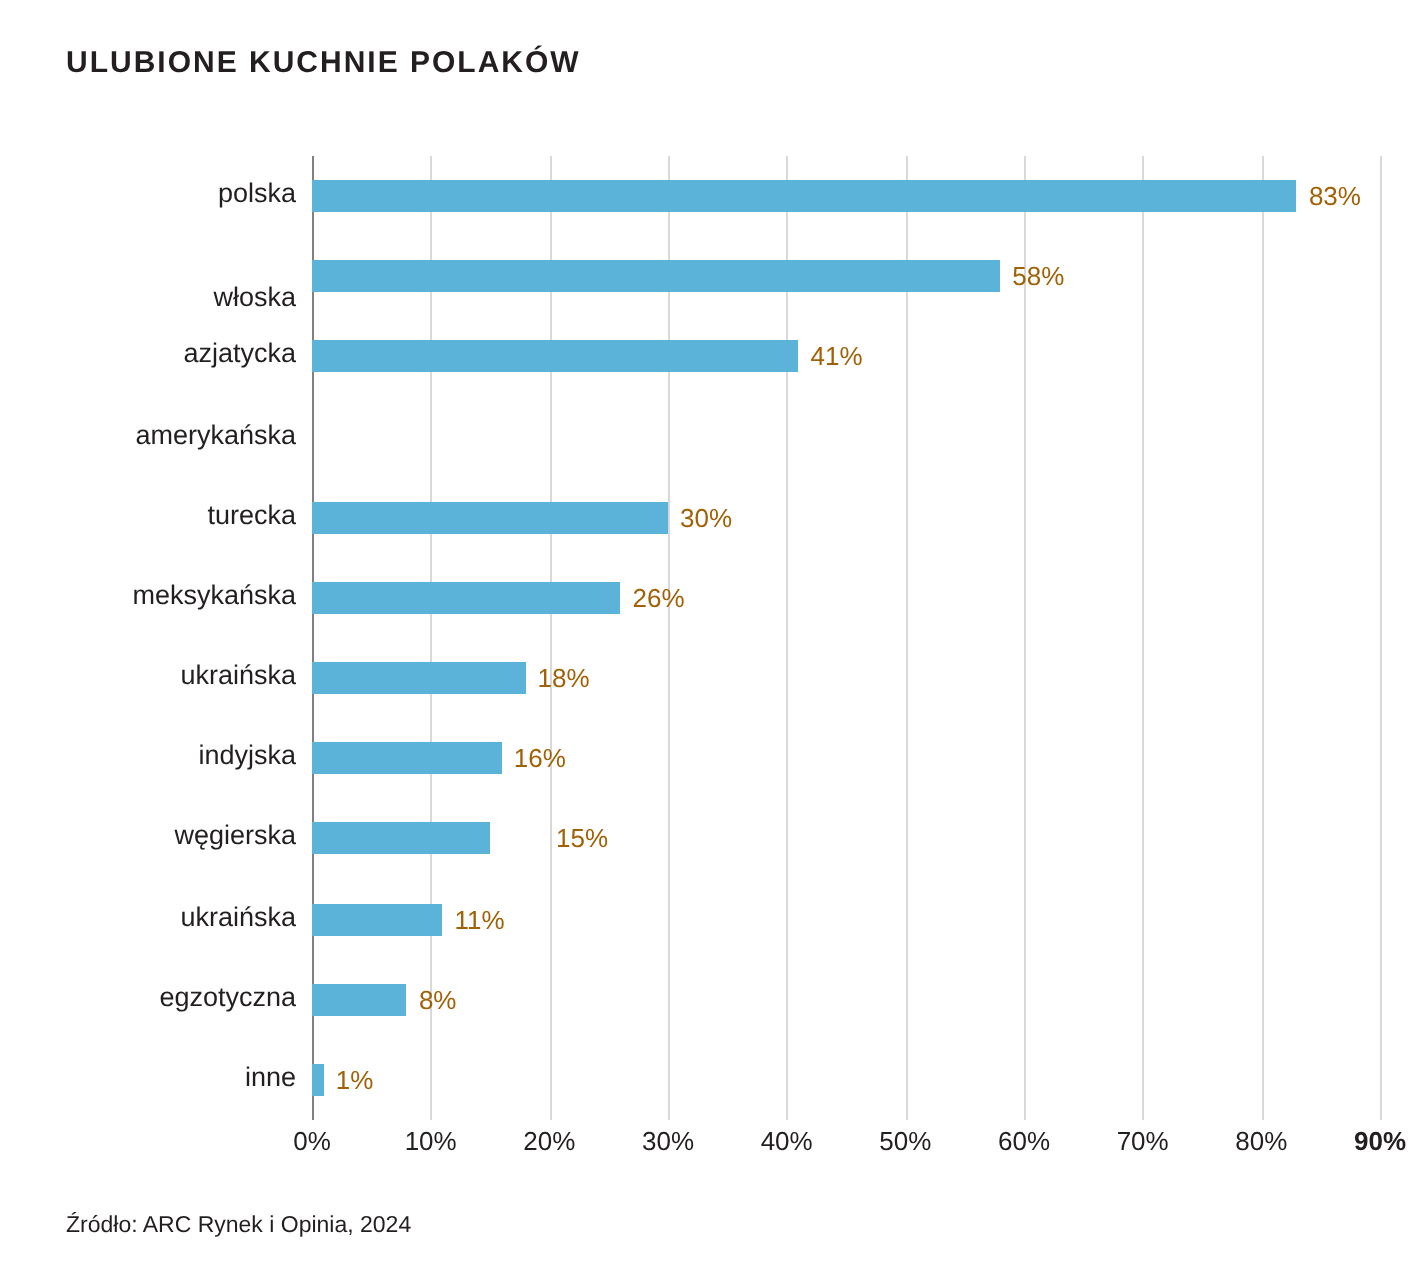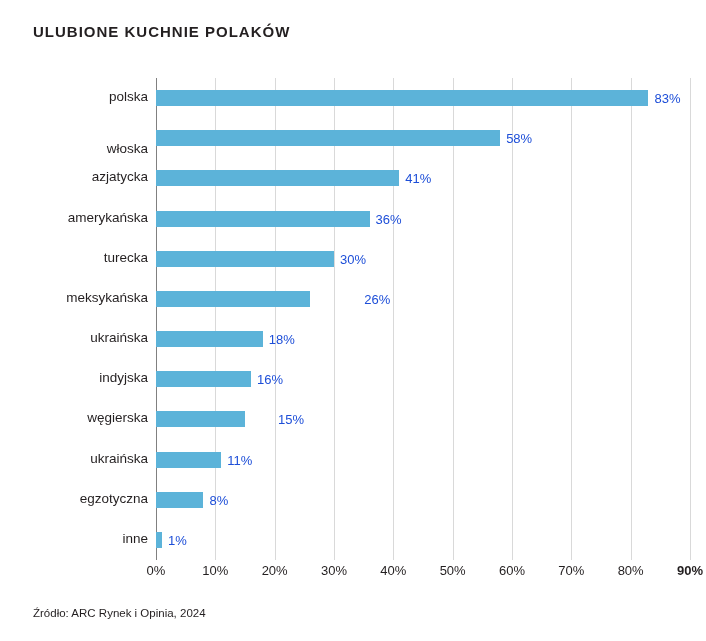--- a/index.html
+++ b/index.html
@@ -78,21 +78,21 @@
     left: 0;
     top: 0;
     background: #5cb3d9;
     height: 100%;
   }
   .bar-value {
     position: absolute;
     top: 50%;
     transform: translateY(-50%);
     font-size: 13px;
-    color: #1d4ed8;
+    color: #a16207;
     white-space: nowrap;
     padding-left: 6px;
   }
 
   
   #ylabels-layer {
     position: absolute;
     left: 0;
     top: 78px;
     width: 148px;
@@ -160,31 +160,27 @@
           <div class="bar-value" style="left: 492.467px;">83%</div>
         </div>
         <div class="bar-row" style="top: 52.25px; height: 16px;">
           <div class="bar" style="width: 344.133px; background: rgb(92, 179, 217);"></div>
           <div class="bar-value" style="left: 344.133px;">58%</div>
         </div>
         <div class="bar-row" style="top: 92.4167px; height: 16px; text-decoration: underline;">
           <div class="bar" style="width: 243.267px; background: rgb(92, 179, 217);"></div>
           <div class="bar-value" style="left: 243.267px;">41%</div>
         </div>
-        <div class="bar-row" style="top: 132.583px; height: 16px;">
-          <div class="bar" style="width: 213.6px; background: rgb(92, 179, 217);"></div>
-          <div class="bar-value" style="left: 213.6px;">36%</div>
-        </div>
         <div class="bar-row" style="top: 172.75px; height: 16px;">
           <div class="bar" style="width: 178px; background: rgb(92, 179, 217);"></div>
           <div class="bar-value" style="left: 178px;">30%</div>
         </div>
         <div class="bar-row" style="top: 212.917px; height: 16px;">
           <div class="bar" style="width: 154.267px; background: rgb(92, 179, 217);"></div>
-          <div class="bar-value" style="left: 154.267px; margin-left: 48px;">26%</div>
+          <div class="bar-value" style="left: 154.267px;">26%</div>
         </div>
         <div class="bar-row" style="top: 253.083px; height: 16px;">
           <div class="bar" style="width: 106.8px; background: rgb(92, 179, 217);"></div>
           <div class="bar-value" style="left: 106.8px;">18%</div>
         </div>
         <div class="bar-row" style="top: 293.25px; height: 16px;">
           <div class="bar" style="width: 94.9333px; background: rgb(92, 179, 217);"></div>
           <div class="bar-value" style="left: 94.9333px;">16%</div>
         </div>
         <div class="bar-row" style="top: 333.417px; height: 16px;">

